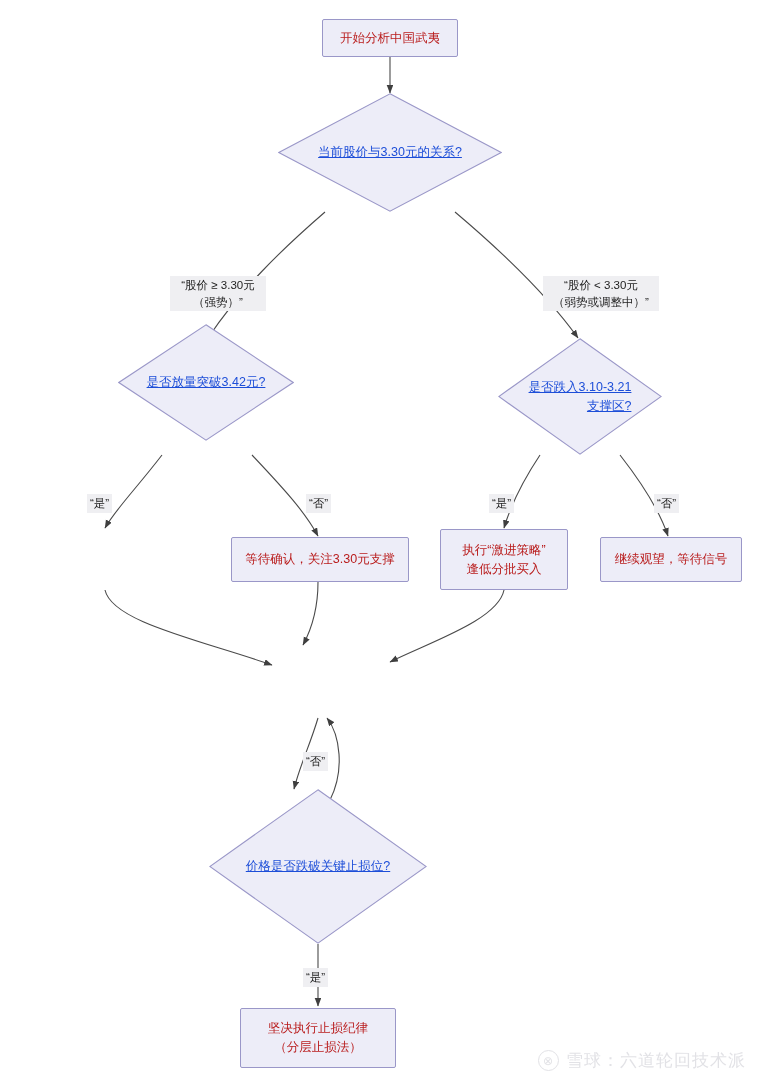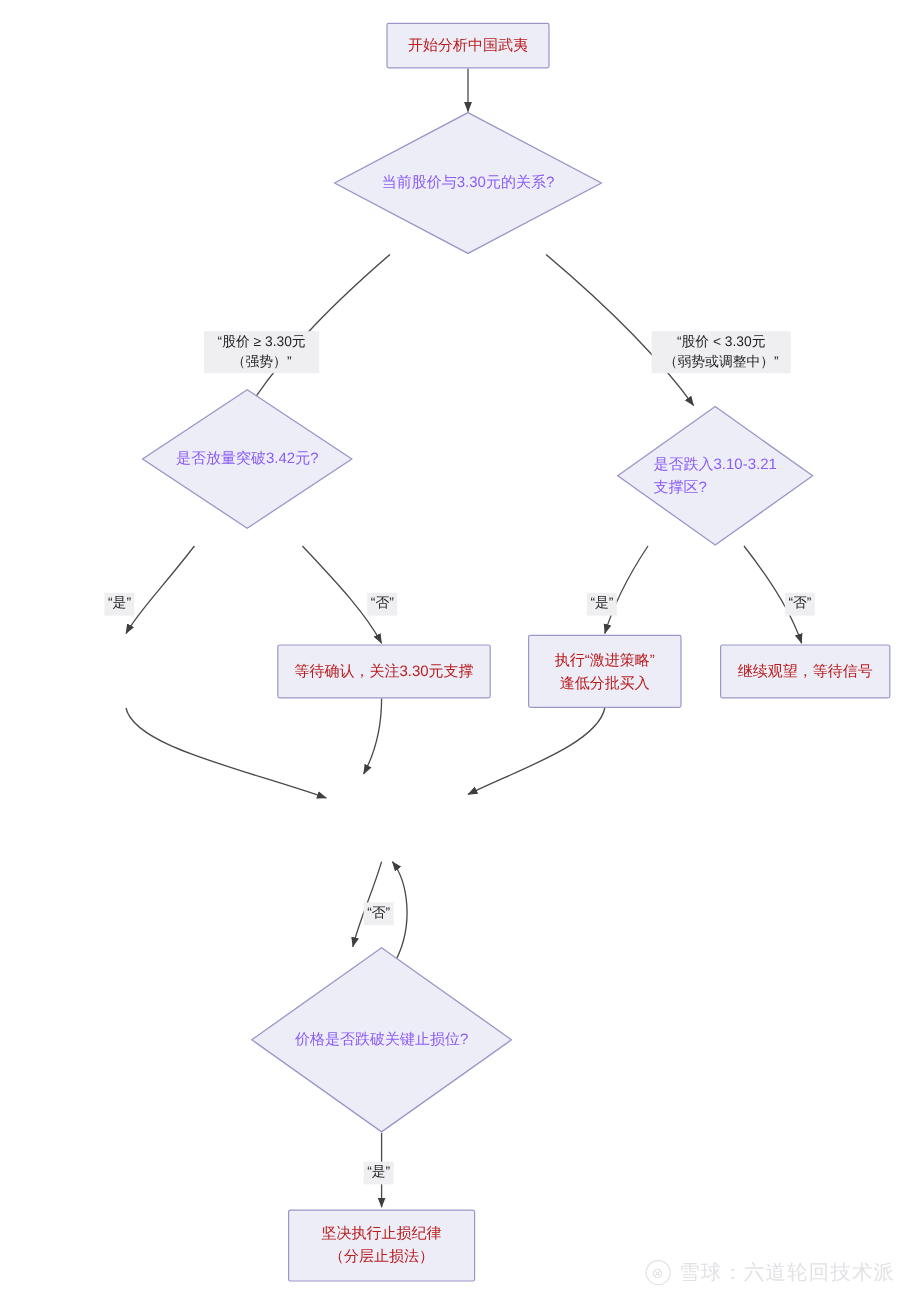--- a/index.html
+++ b/index.html
@@ -58,26 +58,27 @@
     height: 100%;
   }
   .node-diamond-label {
     position: absolute;
     left: 0; top: 0;
     width: 100%;
     height: 100%;
     display: flex;
     align-items: center;
     justify-content: center;
-    text-align: left;
+    text-align: right;
     font-size: 12.5px;
     line-height: 1.5;
-    color: #8b5cf6;
+    color: #1d4ed8;
     white-space: pre-line;
     pointer-events: none;
+    text-decoration: underline;
   }
   .edge-label {
     position: absolute;
     background: #efeff2;
     color: #222;
     font-size: 11.5px;
     line-height: 1.45;
     text-align: center;
     padding: 1px 3px;
     white-space: pre-line;
@@ -168,21 +169,21 @@
   <div class="edge-label" style="left:543px; top:276px; width:110px;">“股价 &lt; 3.30元
 （弱势或调整中）”</div>
 
   <div class="node-diamond-wrap" style="left:118px; top:324px; width:176px; height:117px;">
     <svg class="node-diamond-shape" viewBox="0 0 176 117" preserveAspectRatio="none">
       <polygon points="88,0.8 175.2,58.5 88,116.2 0.8,58.5" fill="#ededf8" stroke="#9a97c8" stroke-width="1.1"></polygon>
     </svg>
     <div class="node-diamond-label">是否放量突破3.42元?</div>
   </div>
 
-  <div class="node-diamond-wrap" style="left:514px; top:338px; width:164px; height:117px;">
+  <div class="node-diamond-wrap" style="left:498px; top:338px; width:164px; height:117px;">
     <svg class="node-diamond-shape" viewBox="0 0 164 117" preserveAspectRatio="none">
       <polygon points="82,0.8 163.2,58.5 82,116.2 0.8,58.5" fill="#ededf8" stroke="#9a97c8" stroke-width="1.1"></polygon>
     </svg>
     <div class="node-diamond-label">是否跌入3.10-3.21
 支撑区?</div>
   </div>
 
   <div class="edge-label" style="left:87px; top:494px;">“是”</div>
 
   <div class="edge-label" style="left:306px; top:494px;">“否”</div>

